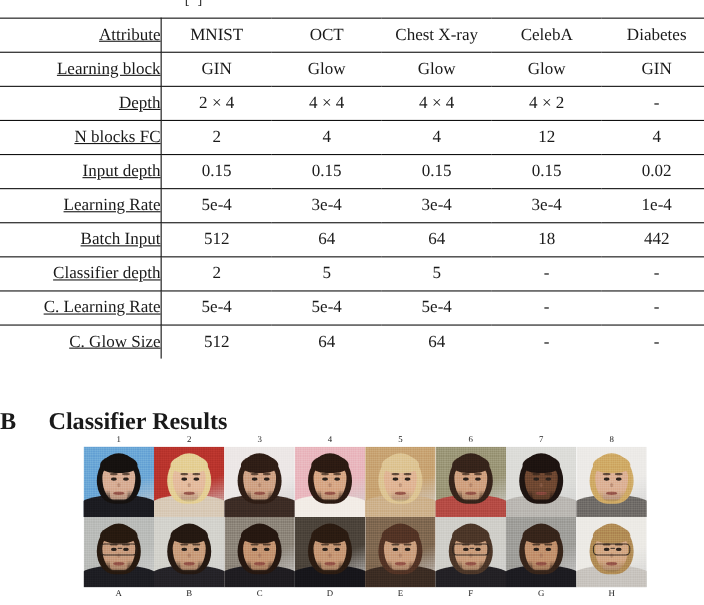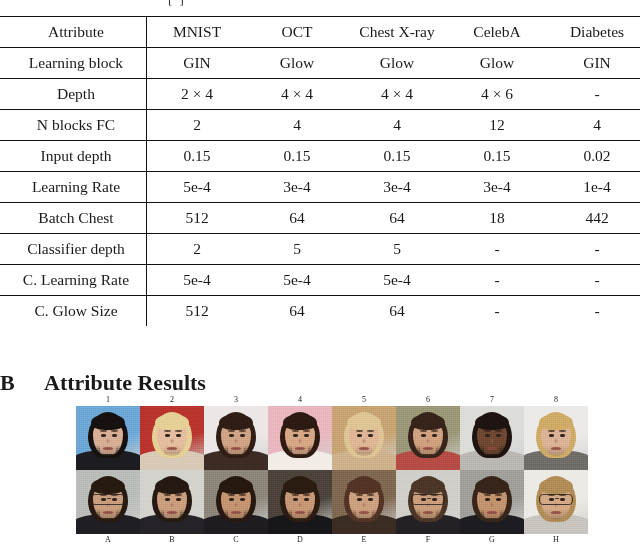--- a/index.html
+++ b/index.html
@@ -45,23 +45,24 @@
     padding: 0;
     margin: 0;
     height: 30px;
     vertical-align: middle;
     font-weight: normal;
     line-height: 30px;
     white-space: nowrap;
   }
   .col-attr {
     width: 140px;
-    text-align: center;
+    text-align: right;
     padding-left: 6px !important;
     border-right: 1.4px solid #111;
+    text-decoration: underline;
   }
   .col-d {
     width: 100px;
     text-align: center;
   }
   .col-d.last {
     width: 100px;
   }
   tr.rule-below > td,
   tr.rule-below > th {
@@ -239,21 +240,21 @@
         <td class="col-d">Glow</td>
         <td class="col-d">Glow</td>
         <td class="col-d">Glow</td>
         <td class="col-d last">GIN</td>
       </tr>
       <tr class="rule-below">
         <td class="col-attr">Depth</td>
         <td class="col-d">2 × 4</td>
         <td class="col-d">4 × 4</td>
         <td class="col-d">4 × 4</td>
-        <td class="col-d">4 × 6</td>
+        <td class="col-d">4 × 2</td>
         <td class="col-d last">-</td>
       </tr>
       <tr class="rule-below">
         <td class="col-attr">N blocks FC</td>
         <td class="col-d">2</td>
         <td class="col-d">4</td>
         <td class="col-d">4</td>
         <td class="col-d">12</td>
         <td class="col-d last">4</td>
       </tr>
@@ -267,21 +268,21 @@
       </tr>
       <tr class="rule-below">
         <td class="col-attr">Learning Rate</td>
         <td class="col-d">5e-4</td>
         <td class="col-d">3e-4</td>
         <td class="col-d">3e-4</td>
         <td class="col-d">3e-4</td>
         <td class="col-d last">1e-4</td>
       </tr>
       <tr class="rule-below">
-        <td class="col-attr">Batch Chest</td>
+        <td class="col-attr">Batch Input</td>
         <td class="col-d">512</td>
         <td class="col-d">64</td>
         <td class="col-d">64</td>
         <td class="col-d">18</td>
         <td class="col-d last">442</td>
       </tr>
       <tr class="rule-below">
         <td class="col-attr">Classifier depth</td>
         <td class="col-d">2</td>
         <td class="col-d">5</td>
@@ -303,21 +304,21 @@
         <td class="col-d">64</td>
         <td class="col-d">64</td>
         <td class="col-d">-</td>
         <td class="col-d last">-</td>
       </tr>
     </tbody>
   </table>
 </div>
 
 <h2 class="section-heading">
-  <span class="sec-num">B</span><span>Attribute Results</span>
+  <span class="sec-num">B</span><span>Classifier Results</span>
 </h2>
 
 <div class="figure">
 
   <div class="col-labels">
     <span>1</span>
     <span>2</span>
     <span>3</span>
     <span>4</span>
     <span>5</span>

